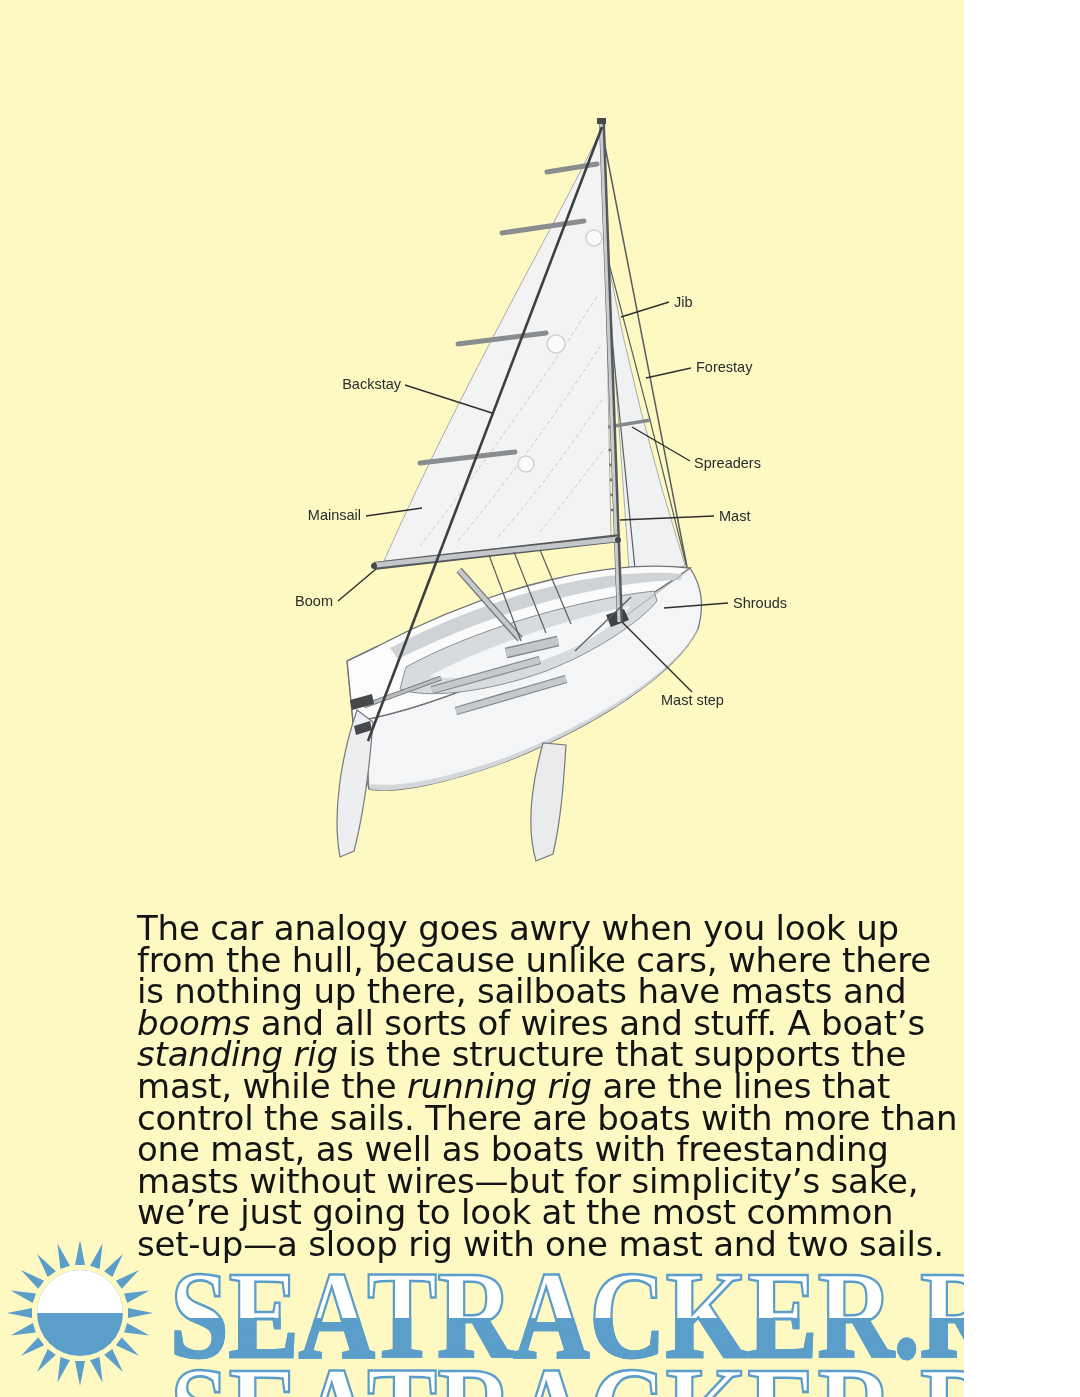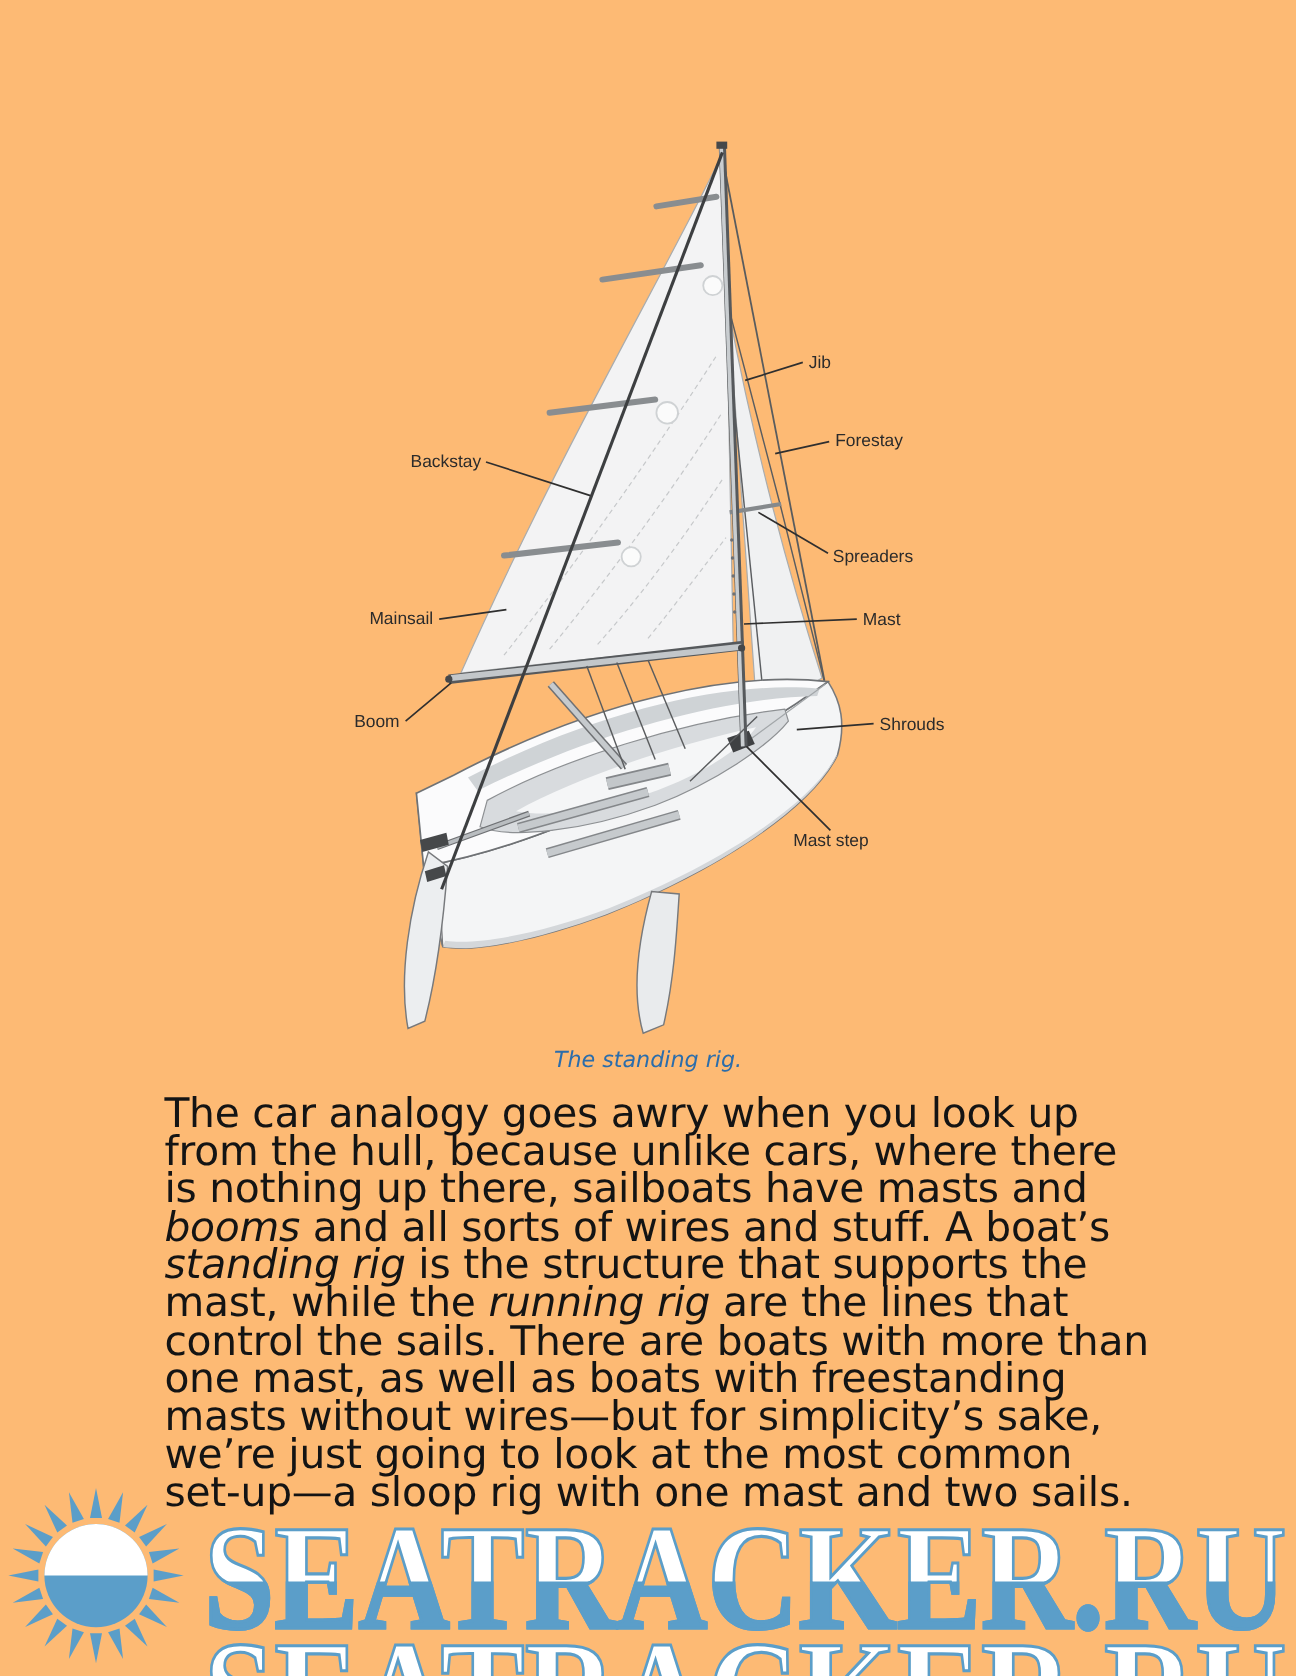--- a/index.html
+++ b/index.html
@@ -1,17 +1,17 @@
 <!DOCTYPE html>
 <html style="--caption_color: #2b6dab; --text_color: #141414; --label_color: #2b2b2b; --watermark_color: #5b9ec9; --line_color: #3d3f41;"><head>
 <meta charset="utf-8">
 <style>
   html,body{margin:0;padding:0;background:#ffffff;}
   .page{
-    position:relative;width:1080px;height:1397px;background:#fdba74;
+    position:relative;width:964px;height:1397px;background:#fef9c3;
     overflow:hidden;font-family:"DejaVu Sans",sans-serif;
   }
   svg{display:block;}
   .diagram{position:absolute;left:0;top:0;}
   .diagram text.lbl{
     font-family:"Liberation Sans",sans-serif;
     font-size:14.5px;fill:var(--label_color,#2b2b2b);
   }
   .figure-caption{
     position:absolute;top:872px;left:0;width:1080px;text-align:center;
@@ -149,21 +149,20 @@
       <text class="lbl" x="694" y="468">Spreaders</text>
       <text class="lbl" x="719" y="521">Mast</text>
       <text class="lbl" x="733" y="608">Shrouds</text>
       <text class="lbl" x="661" y="705">Mast step</text>
       <text class="lbl" x="401" y="389" text-anchor="end">Backstay</text>
       <text class="lbl" x="361" y="520" text-anchor="end">Mainsail</text>
       <text class="lbl" x="333" y="606" text-anchor="end">Boom</text>
     </g>
   </svg>
 
-  <div class="figure-caption">The standing rig.</div>
 
   <p class="body-text"><span>The car analogy goes awry when you look up from the hull, because unlike cars, where there is nothing up there, sailboats have masts and </span><span class="seg-italic">booms</span><span> and all sorts of wires and stuff. A boat’s </span><span class="seg-italic">standing rig</span><span> is the structure that supports the mast, while the </span><span class="seg-italic">running rig</span><span> are the lines that control the sails. There are boats with more than one mast, as well as boats with freestanding masts without wires—but for simplicity’s sake, we’re just going to look at the most common set-up—a sloop rig with one mast and two sails.</span></p>
 
   <svg class="watermark" width="1080" height="167" viewBox="0 0 1080 167">
     <defs>
       <polygon id="wm-ray" points="75,35 80,10 85,35"></polygon>
       <clipPath id="wm-clip-bottom">
           <rect x="0" y="88" width="1080" height="79"></rect>
         </clipPath>
     </defs>

